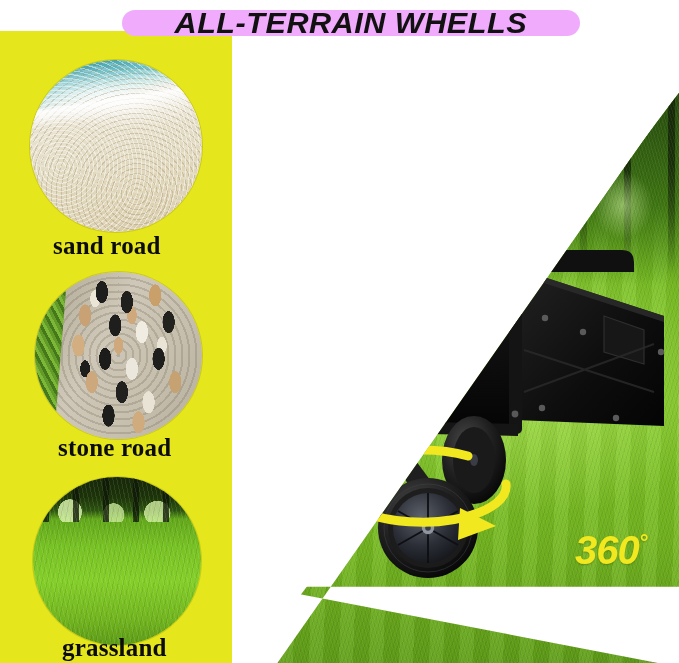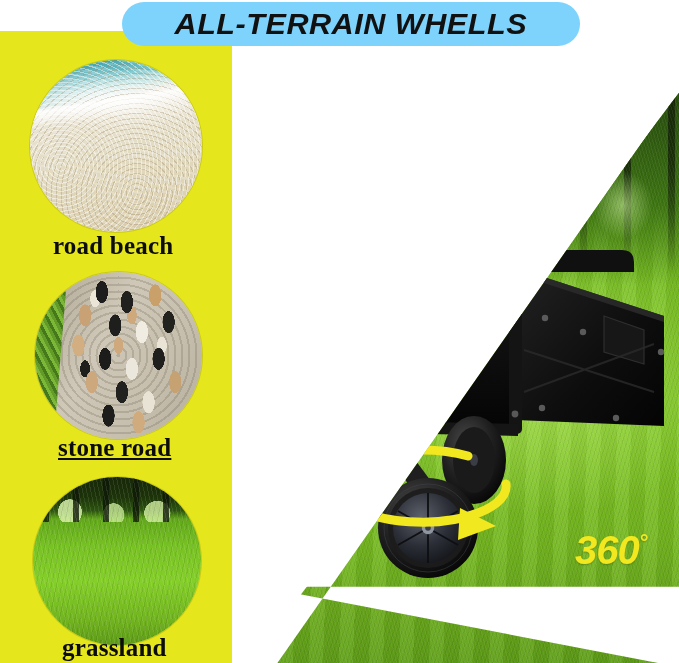--- a/index.html
+++ b/index.html
@@ -106,23 +106,23 @@
     border-radius:50%;
     background:#e6e61c;
   }
   #lobe1{ left:22px;  top:18px;  width:210px; height:210px; }
   #lobe2{ left:22px;  top:232px; width:200px; height:200px; }
   #lobe3{ left:22px;  top:440px; width:205px; height:205px; }
 
   
   .banner{
     position:absolute;
-    left:122px; top:2px;
-    width:458px; height:44px;
-    background:#7dd3fc;
+    left:122px; top:10px;
+    width:458px; height:26px;
+    background:#f0abfc;
     border-radius:22px;
     display:flex;
     align-items:center;
     justify-content:center;
     z-index:40;
   }
   .banner-title{
     font-family:"Liberation Sans", sans-serif;
     font-weight:bold;
     font-style:italic;
@@ -446,28 +446,28 @@
   <div class="yellow-panel">
     <div class="lobe" id="lobe1"></div>
     <div class="lobe" id="lobe2"></div>
     <div class="lobe" id="lobe3"></div>
   </div>
 
   <div class="feature" style="left:0; top:0; width:260px; height:280px;">
     <div class="circle" style="left:30px; top:60px; width:172px; height:172px;">
       <div class="art-sand"></div>
     </div>
-    <div class="feature-label" style="left:53px; top:232px;">road beach</div>
+    <div class="feature-label" style="left:53px; top:232px;">sand road</div>
   </div>
 
   <div class="feature" style="left:0; top:0; width:260px; height:480px;">
     <div class="circle" style="left:35px; top:272px; width:167px; height:167px;">
       <div class="art-stone"></div>
     </div>
-    <div class="feature-label" style="left:58px; top:434px;text-decoration:underline;">stone road</div>
+    <div class="feature-label" style="left:58px; top:434px;">stone road</div>
   </div>
 
   <div class="feature" style="left:0; top:0; width:260px; height:663px;">
     <div class="circle" style="left:33px; top:477px; width:168px; height:168px;">
       <div class="art-grass"></div>
     </div>
     <div class="feature-label" style="left:62px; top:634px;">grassland</div>
   </div>
 
   <div class="banner">

